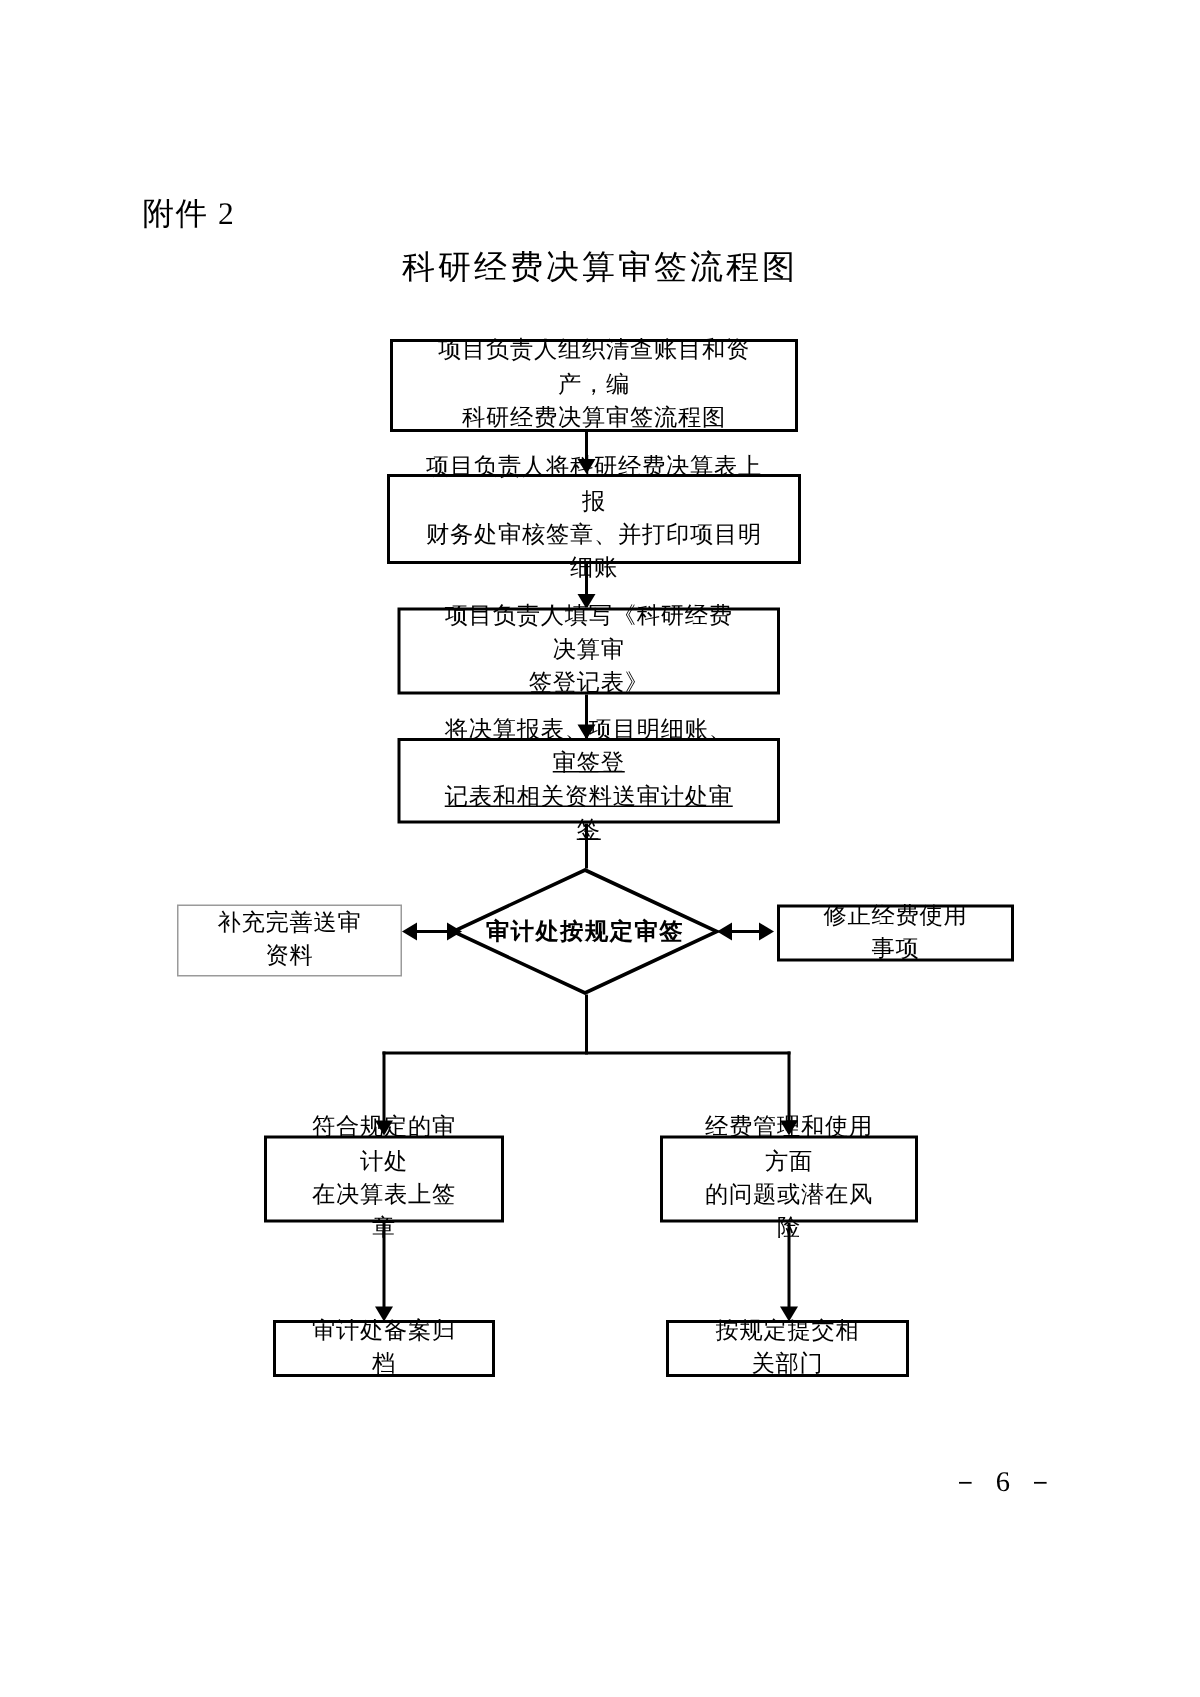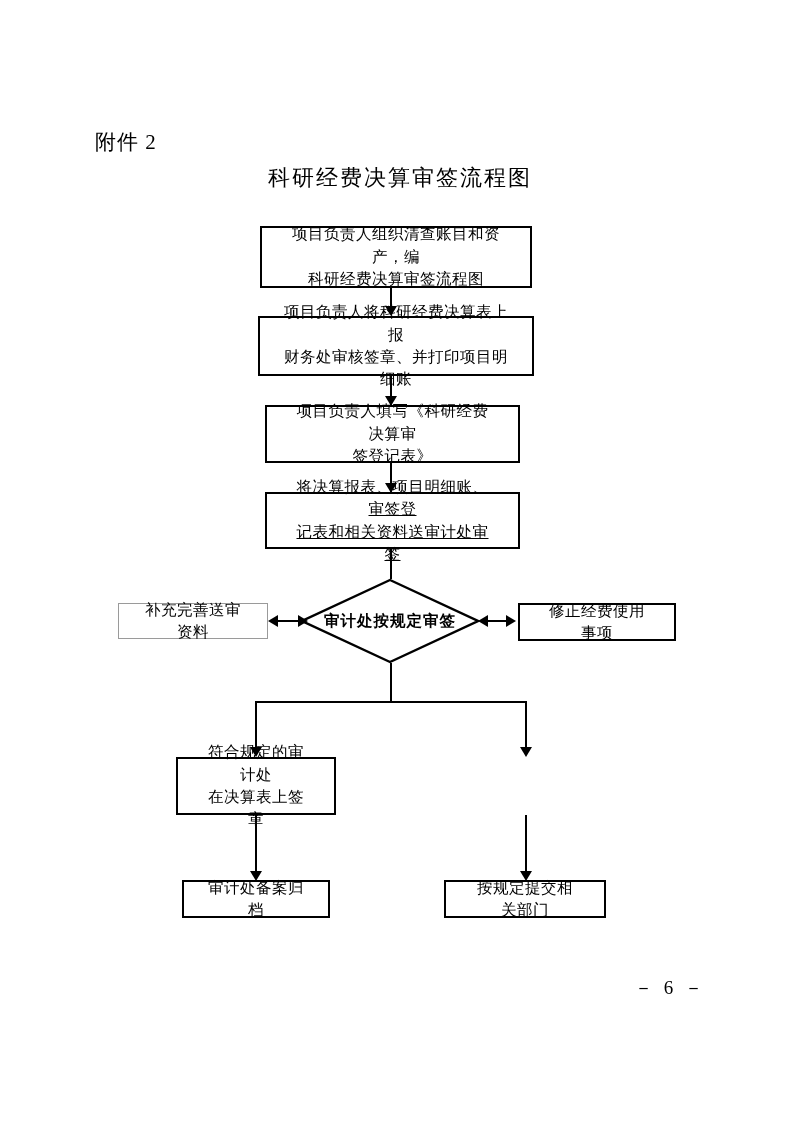--- a/index.html
+++ b/index.html
@@ -189,21 +189,21 @@
 
   <div class="vline" style="left:390px; top:549px; height:30px;"></div>
 
   <div id="decision-shape">
     <svg width="180" height="86" viewBox="0 0 180 86">
       <polygon points="90,2 178,43 90,84 2,43" fill="#ffffff" stroke="#000000" stroke-width="2.4"></polygon>
     </svg>
     <div id="decision-label">审计处按规定审签</div>
   </div>
 
-  <div class="node soft" style="left:118px; top:603px; width:150px; height:36px;">
+  <div class="node soft" style="left:118px; top:603px; width:150px; height:48px;">
     <span class="txt">补充完善送审资料</span>
   </div>
 
   <div class="hline" style="left:277px; top:620px; width:26px;"></div>
   <div class="arrow-left" style="left:268px; top:615px;"></div>
   <div class="arrow-right" style="left:298px; top:615px;"></div>
 
   <div class="node" style="left:518px; top:603px; width:158px; height:38px;">
     <span class="txt">修正经费使用事项</span>
   </div>
@@ -221,20 +221,26 @@
   <div class="vline" style="left:525px; top:701px; height:54px;"></div>
   <div class="arrow-down" style="left:520px; top:747px;"></div>
 
   <div class="node" style="left:176px; top:757px; width:160px; height:58px;text-align:center;">
     <span class="txt">
       <span>符合规定的审计处</span><br>
       <span>在决算表上签章</span>
     </span>
   </div>
 
+  <div class="node" style="left:440px; top:757px; width:172px; height:58px;">
+    <span class="txt">
+      <span>经费管理和使用方面</span><br>
+      <span>的问题或潜在风险</span>
+    </span>
+  </div>
 
   <div class="vline" style="left:255px; top:815px; height:62px;"></div>
   <div class="arrow-down" style="left:250px; top:871px;"></div>
 
   <div class="vline" style="left:525px; top:815px; height:62px;"></div>
   <div class="arrow-down" style="left:520px; top:871px;"></div>
 
   <div class="node" style="left:444px; top:880px; width:162px; height:38px;">
     <span class="txt">按规定提交相关部门</span>
   </div>

